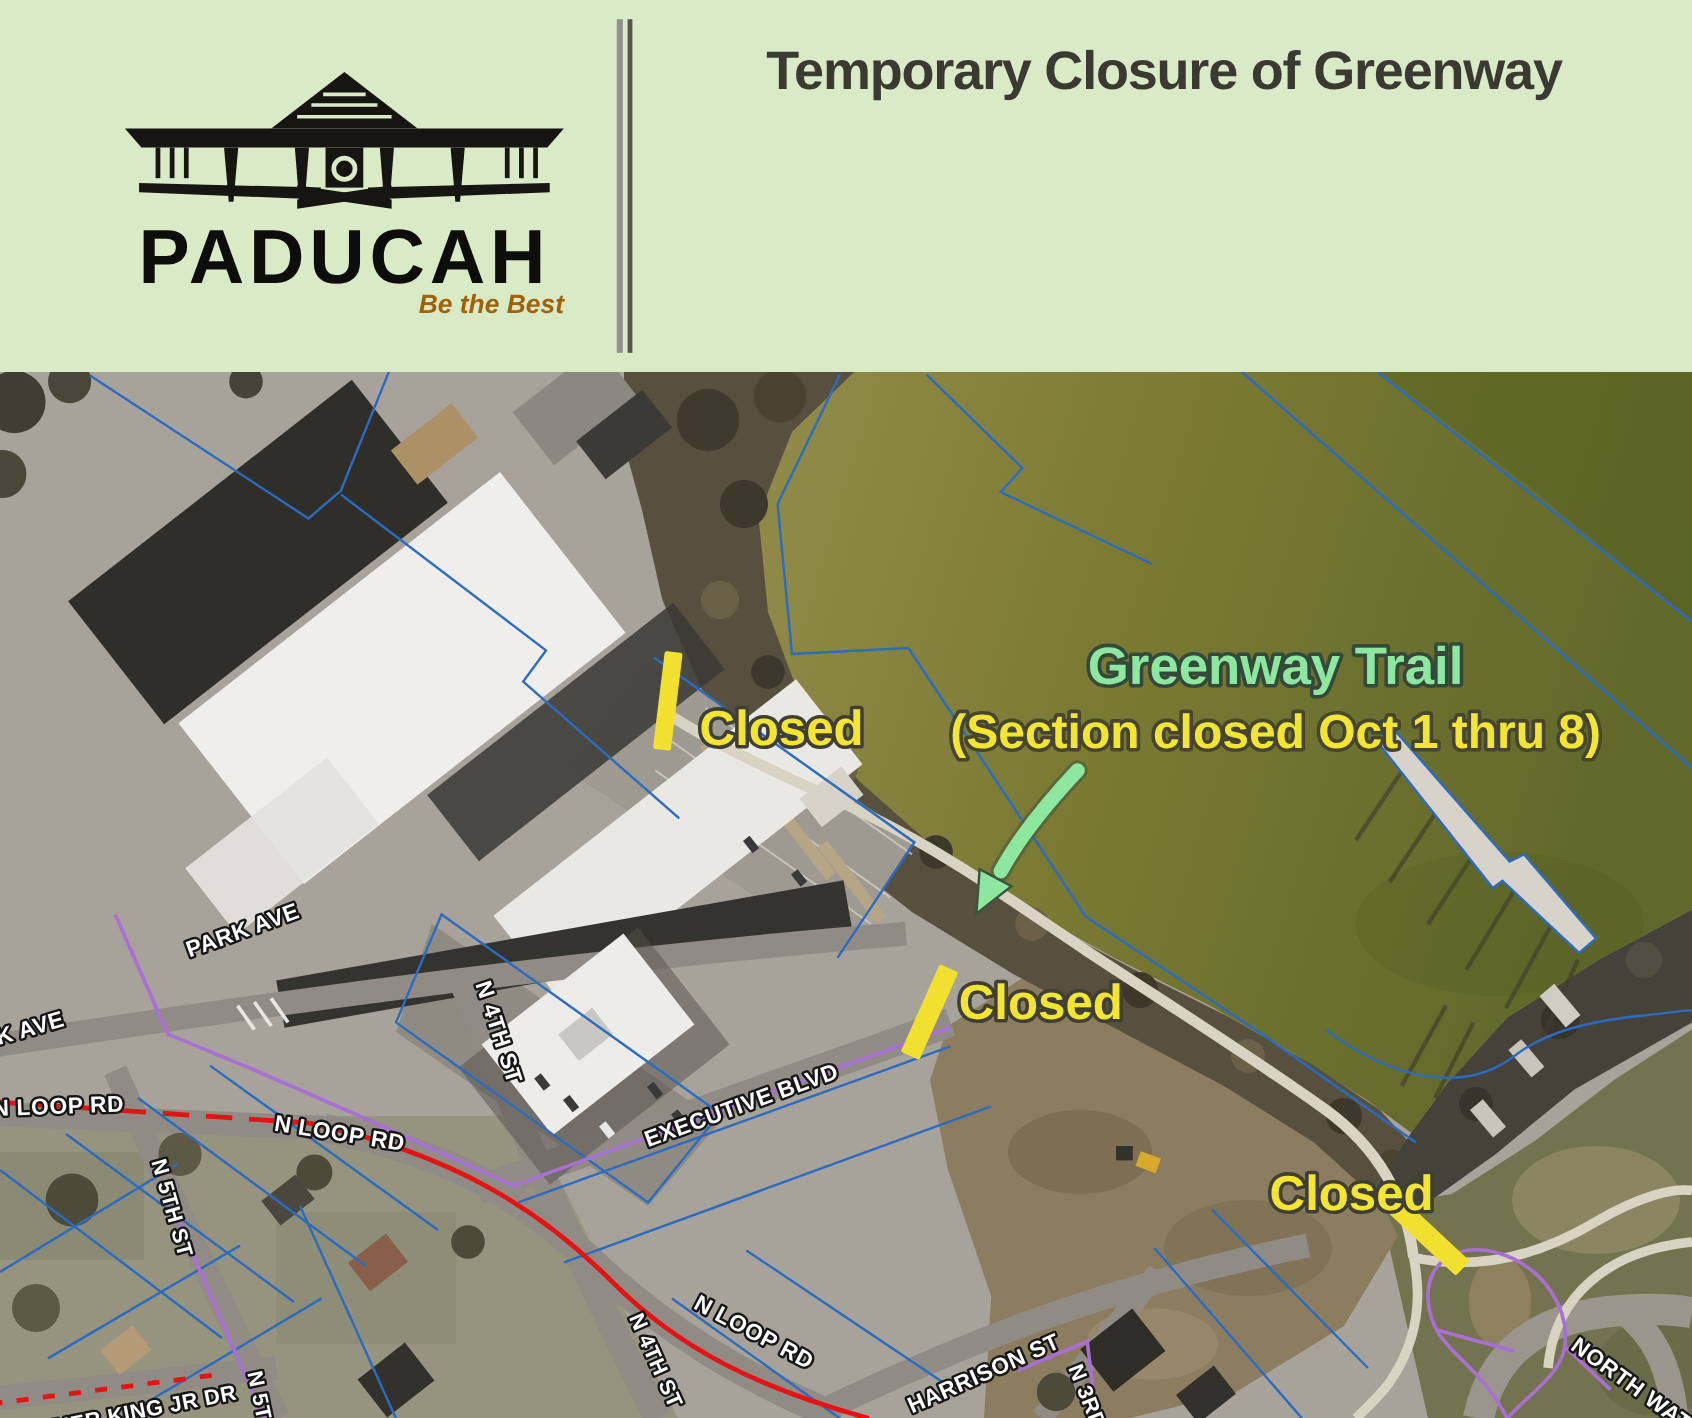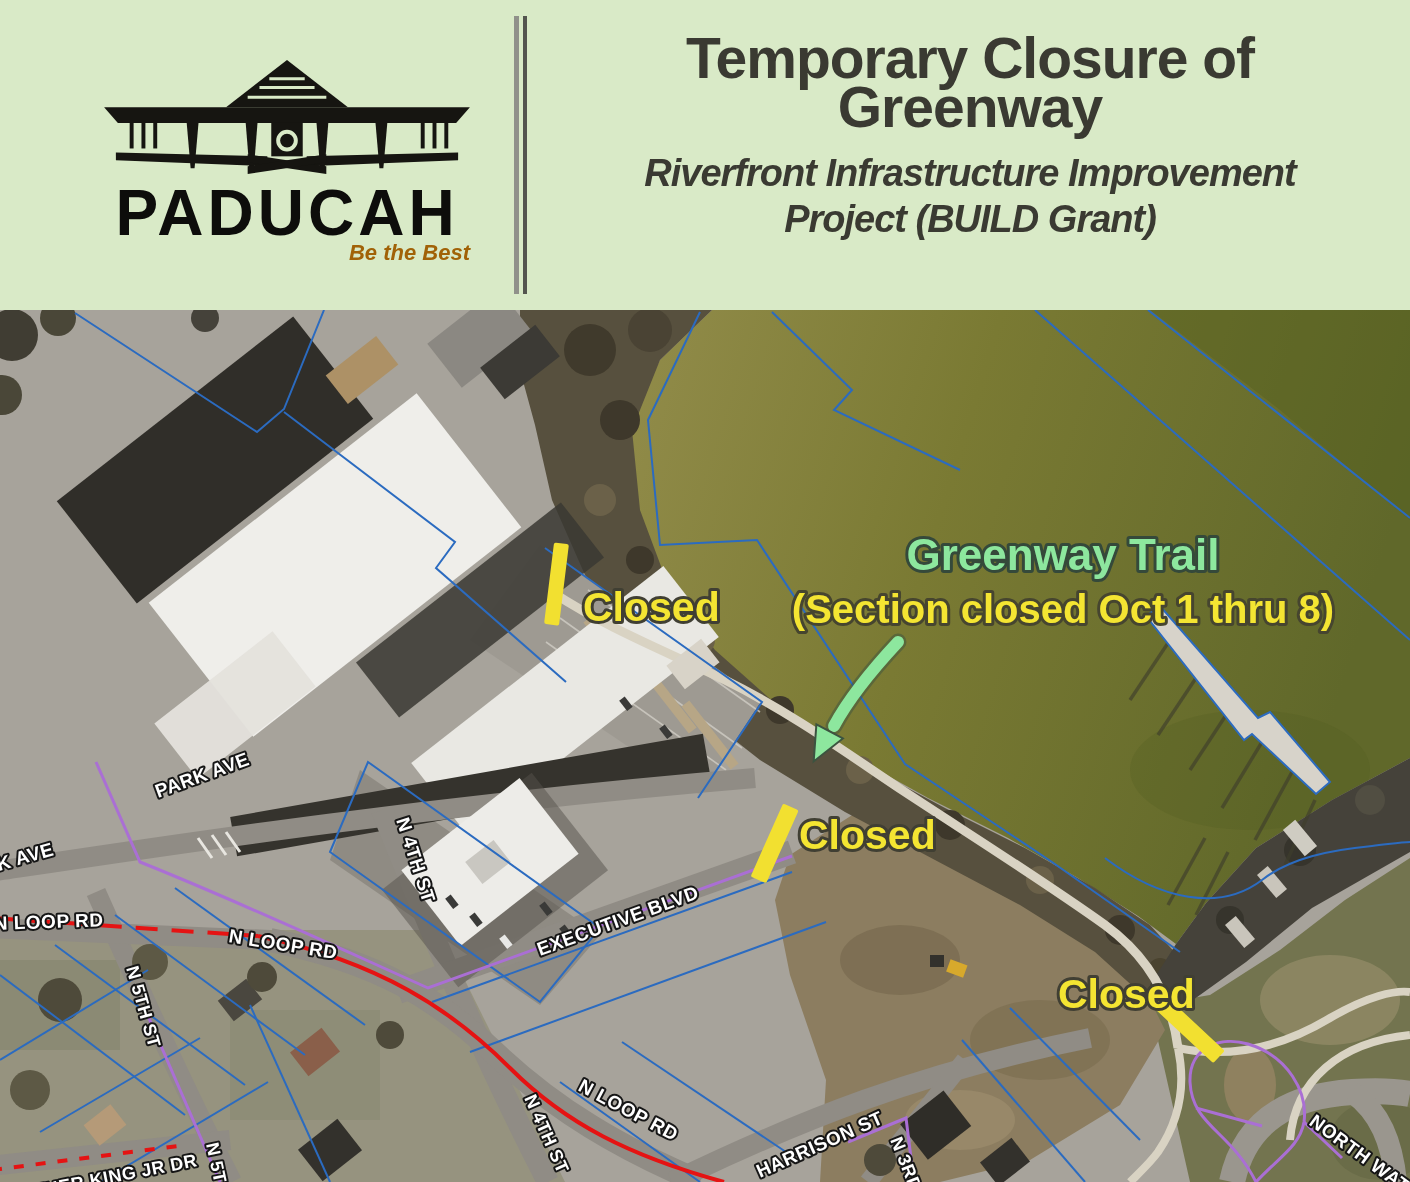--- a/index.html
+++ b/index.html
@@ -8,21 +8,21 @@
   .header{position:absolute;left:0;top:0;width:1410px;height:310px;background:#d9eac7;}
   .logo{position:absolute;left:98px;top:58px;width:378px;}
   .logo-city{font-size:64px;font-weight:800;letter-spacing:4px;color:#0d0d0b;
              text-align:center;line-height:62px;margin-top:2px;}
   .logo-tag{font-size:22px;font-style:italic;font-weight:600;color:#a16207;
             text-align:right;padding-right:6px;margin-top:-4px;}
   .divider{position:absolute;left:514px;top:16px;height:278px;display:flex;gap:4px;}
   .divider .bar1{width:5px;background:#90918a;}
   .divider .bar2{width:4px;background:#54554f;}
   .titleblock{position:absolute;left:555px;top:34px;width:830px;text-align:center;color:#3a3a32;}
-  .title-line{font-size:57px;font-weight:700;letter-spacing:-1px;line-height:49px;}
+  .title-line{font-size:45px;font-weight:700;letter-spacing:-1px;line-height:49px;}
   .subtitle{margin-top:18px;}
   .subtitle-line{font-size:38px;font-weight:700;font-style:italic;letter-spacing:-1px;line-height:46px;}
   .mapwrap{position:absolute;left:0;top:310px;width:1410px;height:872px;background:#a7a39b;}
   svg text{font-family:"Liberation Sans",sans-serif;}
   .street{font-weight:700;fill:#ffffff;stroke:#161616;stroke-width:4px;
           paint-order:stroke;stroke-linejoin:round;letter-spacing:0.5px;}
   .bignote{font-weight:700;paint-order:stroke;stroke-linejoin:round;}
 </style>
 </head>
 <body>
@@ -54,24 +54,20 @@
     </svg>
     <div class="logo-city">PADUCAH</div>
     <div class="logo-tag">Be the Best</div>
   </div>
   <div class="divider">
     <div class="bar1"></div>
       <div class="bar2"></div>
   </div>
   <div class="titleblock">
     <div class="title-line">Temporary Closure of Greenway</div>
-    <div class="subtitle">
-      <div class="subtitle-line">Riverfront Infrastructure Improvement</div>
-      <div class="subtitle-line">Project (BUILD Grant)</div>
-    </div>
   </div>
 </div>
 
 <div class="mapwrap">
 <svg width="1410" height="872" viewBox="0 310 1410 872">
   <defs>
     <linearGradient id="waterGrad" x1="0" y1="0" x2="1" y2="0.25">
       <stop offset="0" stop-color="#928c4a"></stop>
       <stop offset="0.45" stop-color="#7a7a33"></stop>
       <stop offset="1" stop-color="#60682a"></stop>

